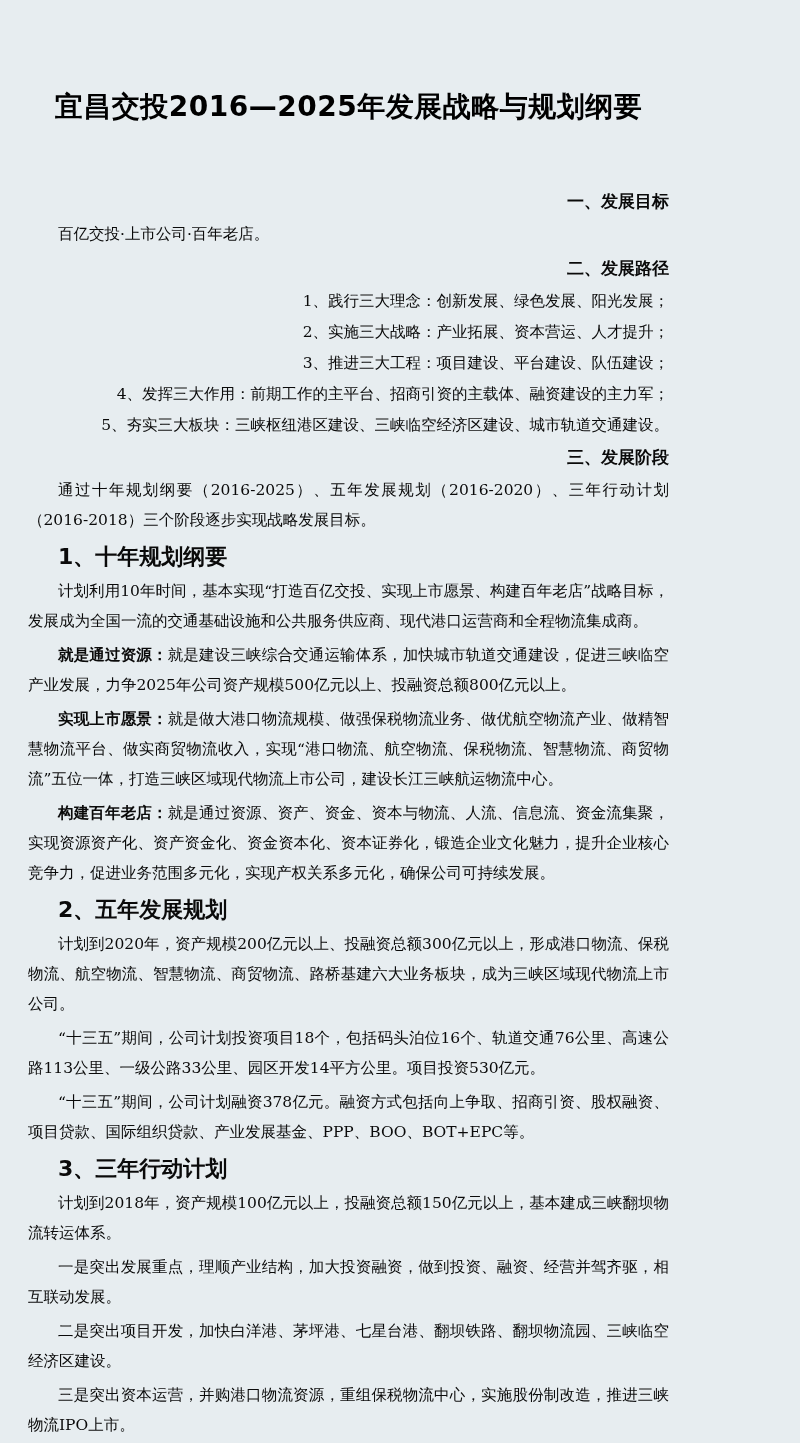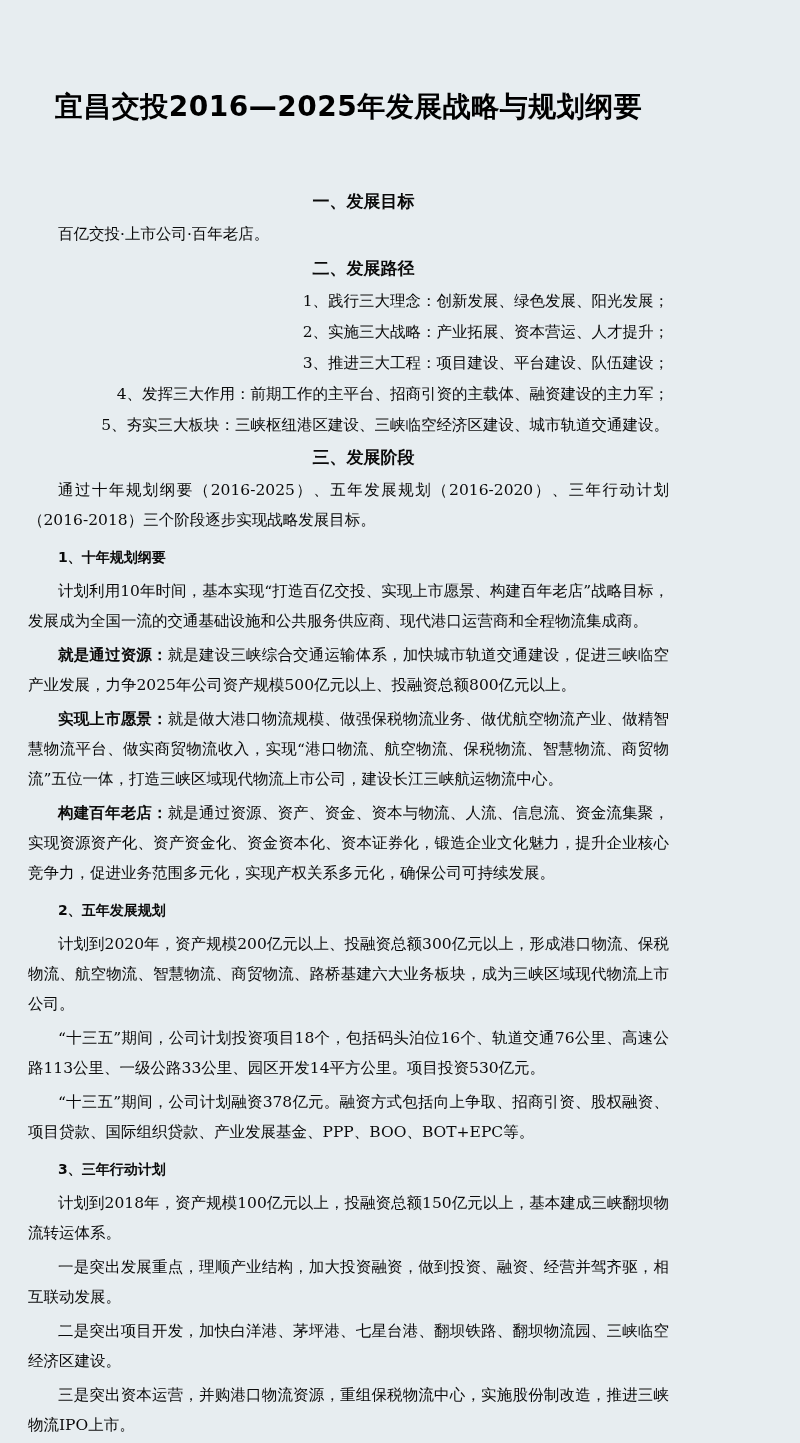--- a/index.html
+++ b/index.html
@@ -38,26 +38,26 @@
   .block {
     margin: 0;
     text-indent: 30px;
     text-align: justify;
   }
   p.heading {
     font-family: "DejaVu Sans", "Liberation Sans", sans-serif;
     font-weight: 700;
     font-size: 17px;
     margin: 2px 0 3px;
-    text-align: center;
+    text-align: right;
   }
   p.subheading {
     font-family: "DejaVu Sans", "Liberation Sans", sans-serif;
     font-weight: 700;
-    font-size: 14px;
+    font-size: 22px;
     margin: 7px 0 4px;
     text-align: left;
   }
   p.list-item {
     margin: 0 0 1px;
     text-align: right;
   }
   p.para {
     margin: 0 0 4px;
   }

